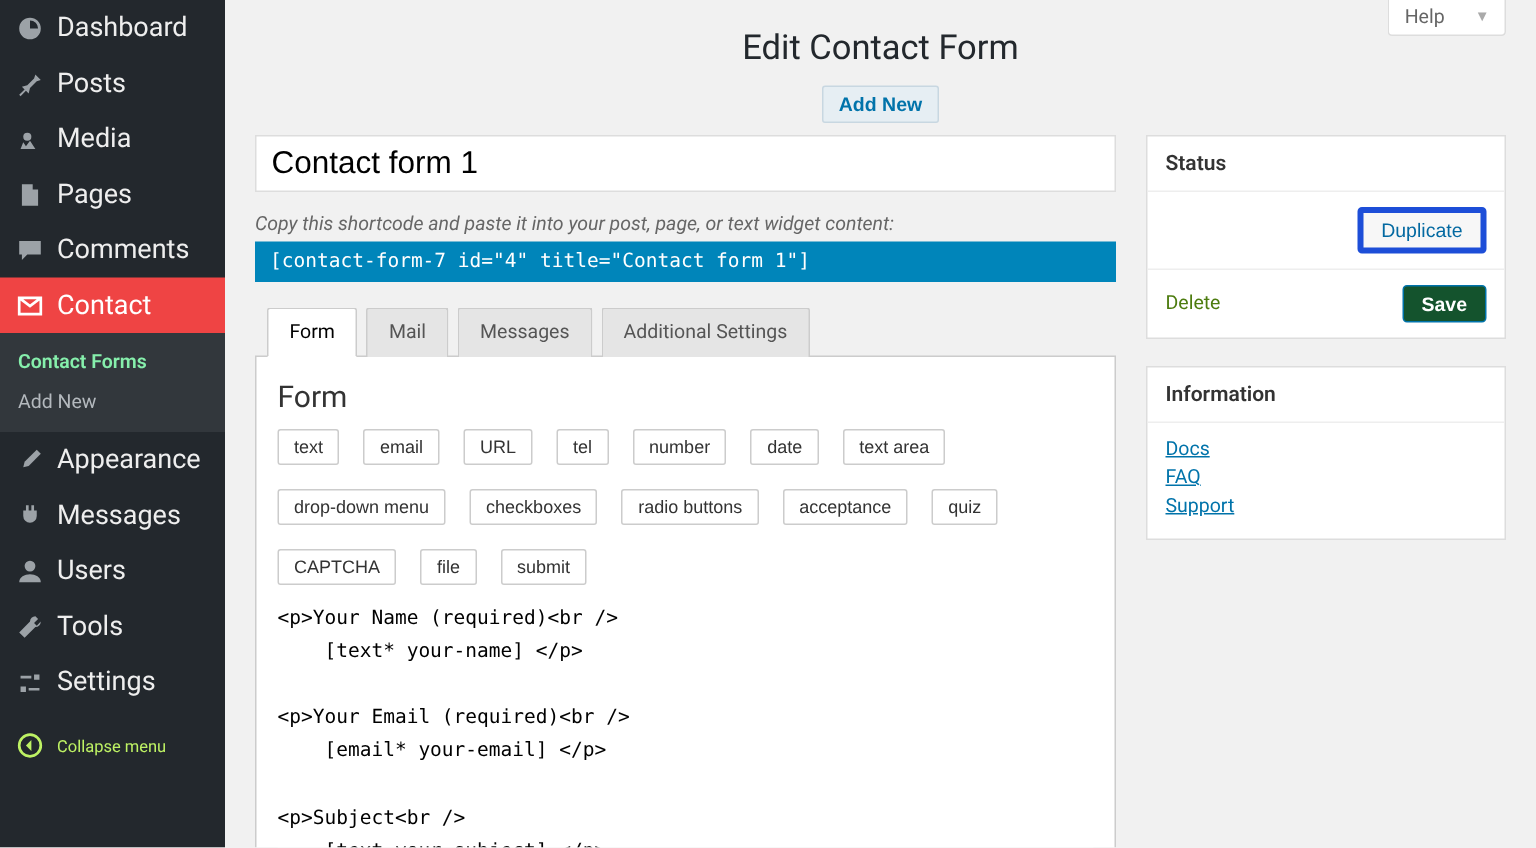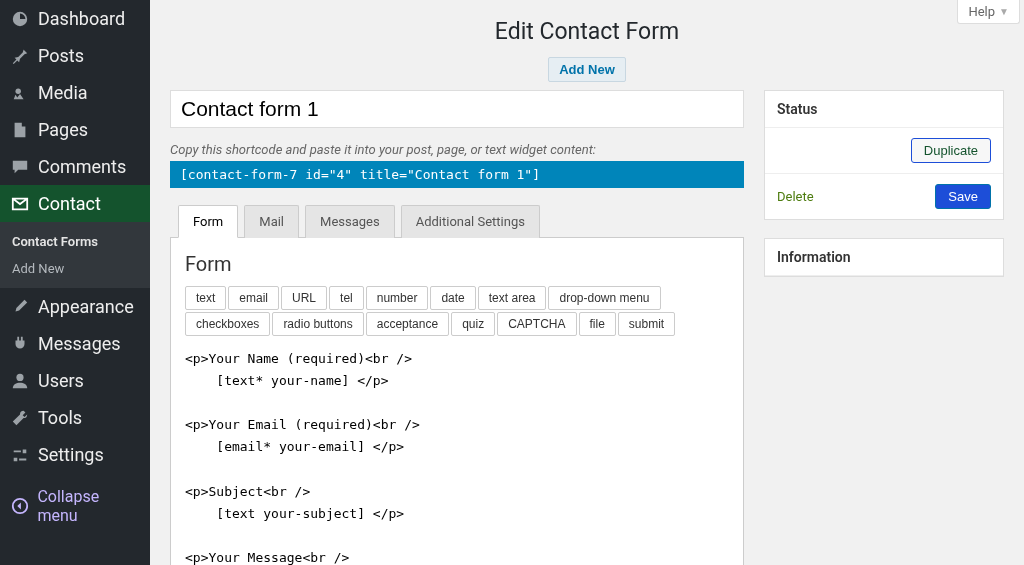--- a/index.html
+++ b/index.html
@@ -2,55 +2,55 @@
 <html><head>
 <meta charset="utf-8">
 <style>
   * { box-sizing: border-box; margin: 0; padding: 0; }
   html, body { height: 100%; font-family: -apple-system, BlinkMacSystemFont, "Segoe UI", Roboto, sans-serif; font-size: 13px; color: #333; background: #f1f1f1; }
   body { display: flex; width: 1024px; height: 565px; overflow: hidden; }
   
   .sidebar { width: 150px; background: #23282d; color: #eee; flex-shrink: 0; display: flex; flex-direction: column; }
   .sidebar .item { display: flex; align-items: center; gap: 8px; padding: 8px 10px; color: #eee; cursor: pointer; font-size: 18px; }
   .sidebar .item .icn { width: 20px; height: 20px; display: flex; align-items: center; justify-content: center; color: #9ca2a7; font-size: 16px; }
-  .sidebar .item.current { background: #14532d; color: #fff; position: relative; }
+  .sidebar .item.current { background: #ef4444; color: #fff; position: relative; }
   .sidebar .item.current .icn { color: #fff; }
   .sidebar .item.current::after { content:""; position:absolute; right:-8px; top:50%; margin-top:-8px; border:8px solid transparent; border-right-color:#f1f1f1; }
   .sidebar .sub { background: #32373c; padding: 6px 0; }
   .sidebar .sub .subitem { padding: 6px 12px; color: #b4b9be; cursor: pointer; font-size: 13px; }
-  .sidebar .sub .subitem.sel { color: #e5e5e5; font-weight: 600; }
-  .sidebar .collapse { display:flex; align-items:center; gap:8px; padding: 8px 10px; color:#c4b5fd; cursor:pointer; font-size:16px; margin-top: 6px; }
+  .sidebar .sub .subitem.sel { color: #86efac; font-weight: 600; }
+  .sidebar .collapse { display:flex; align-items:center; gap:8px; padding: 8px 10px; color:#bef264; cursor:pointer; font-size:11px; margin-top: 6px; }
   .sidebar .collapse .icn { width:20px; height:20px; display:flex; align-items:center; justify-content:center; }
   
   .main { flex: 1; padding: 0 20px 20px 20px; overflow: hidden; position: relative; }
-  .help-tab { position: absolute; right: 4px; top: 0px; background:#fff; border:1px solid #ddd; border-top:none; padding: 4px 10px; color:#666; font-size:13px; cursor:pointer; display:flex; align-items:center; gap:4px; border-radius:0 0 3px 3px; }
+  .help-tab { position: absolute; right: 20px; top: 0px; background:#fff; border:1px solid #ddd; border-top:none; padding: 4px 10px; color:#666; font-size:13px; cursor:pointer; display:flex; align-items:center; gap:20px; border-radius:0 0 3px 3px; }
   .help-tab .caret { font-size:10px; color:#aaa; }
   h1.page-title { font-size: 23px; font-weight: 400; color:#23282d; padding: 18px 0 8px 0; display:flex; align-items:center; gap:12px;flex-direction:column; }
   .add-new-btn { background:#e6eef3; color:#0073aa; border:1px solid #c8d7e1; padding:4px 10px; font-size:13px; border-radius:2px; cursor:pointer; font-weight:600; }
   .columns { display:flex; gap:20px; align-items:flex-start; }
   .col-left { flex:1; min-width:0; }
   .col-right { width:240px; flex-shrink:0; display:flex; flex-direction:column; gap:18px; }
   .title-input { width:100%; font-size:21px; padding:6px 10px; border:1px solid #ddd; background:#fff; margin-bottom:14px; }
   .shortcode-note { font-style:italic; color:#666; font-size:13px; margin-bottom:4px; }
   .shortcode-box { background:#0085ba; color:#fff; font-family:Menlo, Consolas, monospace; font-size:13px; padding:6px 10px; margin-bottom:16px; }
   
   .tabbar { display:flex; gap:6px; border-bottom:1px solid #ccc; padding-left:8px; }
   .tabbar .tab { padding:8px 14px; background:#e5e5e5; border:1px solid #ccc; border-bottom:none; color:#555; cursor:pointer; position:relative; top:1px; border-radius:2px 2px 0 0; }
   .tabbar .tab.active { background:#fff; border-bottom:1px solid #fff; color:#000; }
   .panel { background:#fff; border:1px solid #ccc; border-top:none; padding:14px; }
   .panel h2 { font-size:20px; font-weight:400; margin-bottom:10px; }
-  .taglist { display:flex; flex-wrap:wrap; gap:2px; margin-bottom:12px; }
+  .taglist { display:flex; flex-wrap:wrap; gap:16px; margin-bottom:12px; }
   .tagbtn { border:1px solid #ccc; background:#fff; padding:4px 10px; font-size:12px; color:#333; cursor:pointer; border-radius:2px; }
   .code-area { width:100%; border:none; outline:none; font-family:Menlo, Consolas, monospace; font-size:13px; line-height:1.7; resize:none; white-space:pre; overflow:hidden; }
   
   .box { border:1px solid #ddd; background:#fff; }
   .box h3 { font-size:14px; font-weight:600; padding:10px 12px; border-bottom:1px solid #eee; }
   .box .boxbody { padding:10px 12px; }
-  .btn { background:#f7f7f7; border:1px solid #1d4ed8; padding:4px 12px; border-radius:3px; cursor:pointer; color:#14532d; font-size:13px; }
-  .btn-primary { background:#1d4ed8; border:1px solid #0073aa; color:#fff; font-weight:400; }
+  .btn { background:#f7f7f7; border:4px solid #1d4ed8; padding:4px 12px; border-radius:3px; cursor:pointer; color:#0369a1; font-size:13px; }
+  .btn-primary { background:#14532d; border:1px solid #0073aa; color:#fff; font-weight:700; }
   .status-footer { display:flex; justify-content:space-between; align-items:center; padding:10px 12px; border-top:1px solid #eee; }
   .delete-link { color:#4d7c0f; cursor:pointer; }
   .info-links a { display:block; color:#0073aa; text-decoration:underline; margin-bottom:4px; cursor:pointer; }
 </style>
 </head>
 <body>
 
 <nav class="sidebar">
   <div class="item">
     <span class="icn">
@@ -223,16 +223,21 @@
           <button class="btn">Duplicate</button>
         </div>
         <div class="status-footer">
           <span class="delete-link">Delete</span>
           <button class="btn btn-primary">Save</button>
         </div>
       </div>
 
       <div class="box">
         <h3>Information</h3>
+        <div class="boxbody info-links">
+          <a>Docs</a>
+          <a>FAQ</a>
+          <a>Support</a>
+        </div>
       </div>
     </div>
   </div>
 </div>
 
 </body></html>

